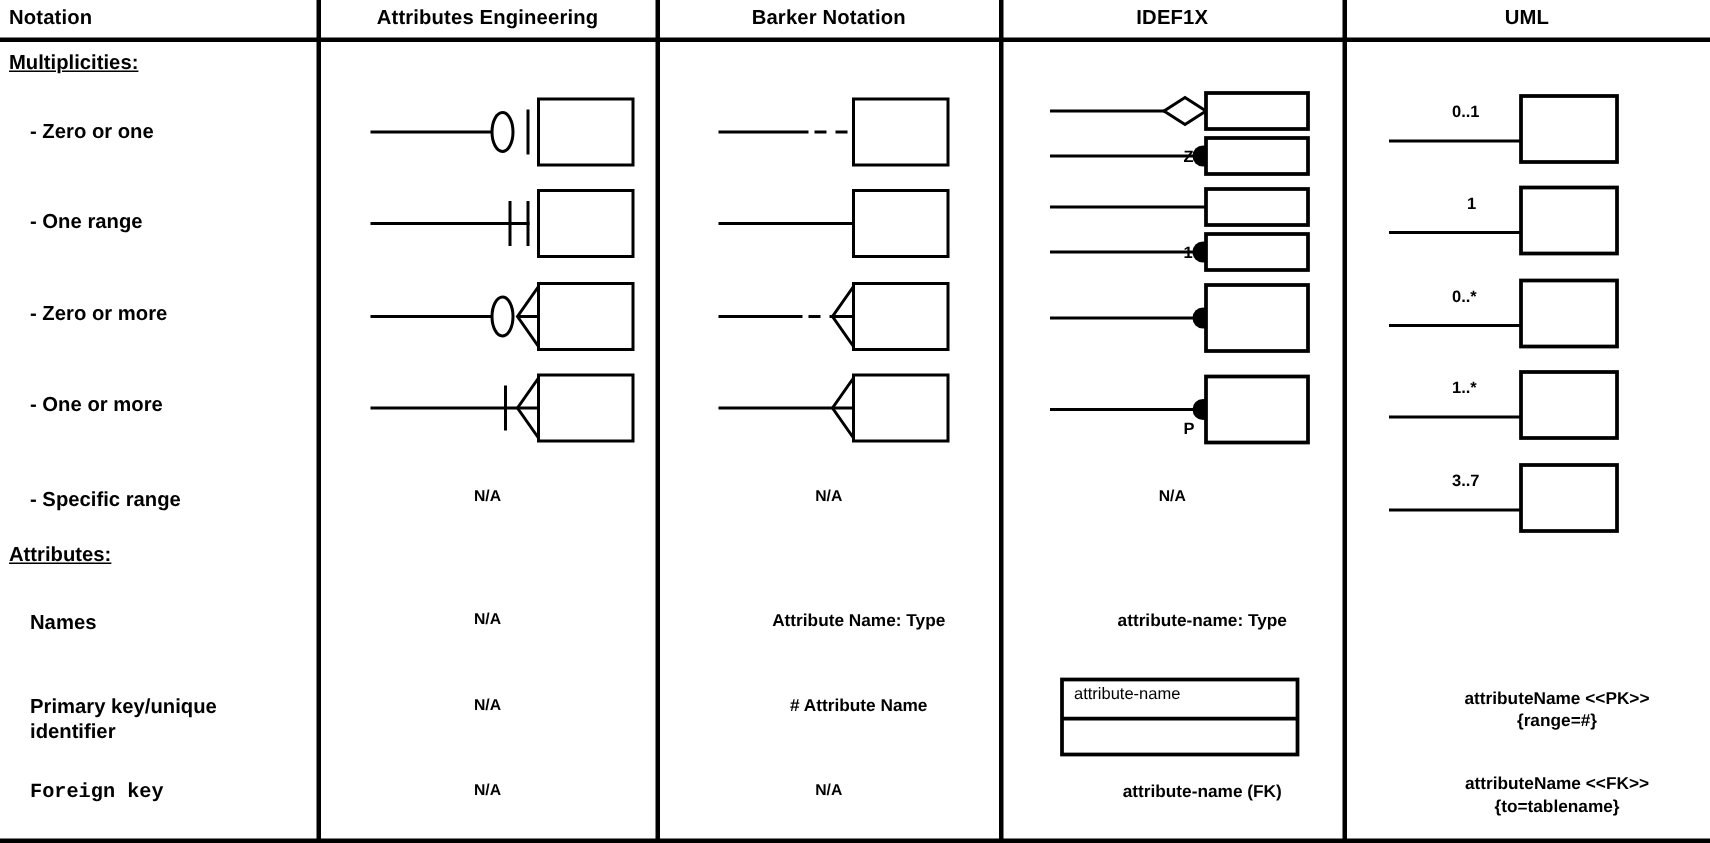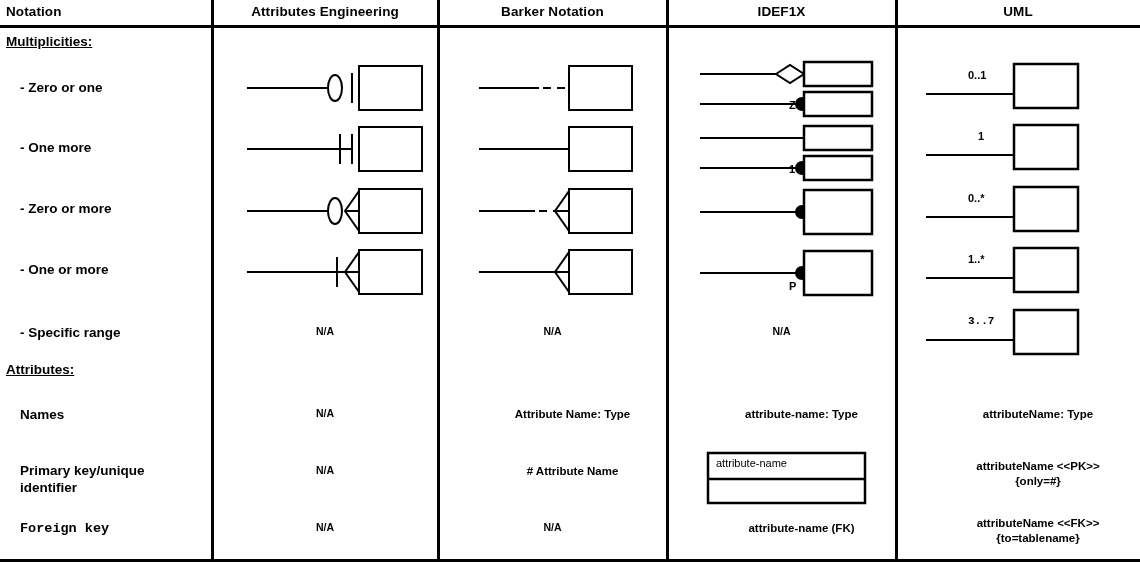--- a/index.html
+++ b/index.html
@@ -56,21 +56,21 @@
 
   <div class="cell hdr left" style="left:6px;width:200px;">Notation</div>
   <div class="cell hdr" style="left:214px;width:222px;">Attributes Engineering</div>
   <div class="cell hdr" style="left:440px;width:225px;">Barker Notation</div>
   <div class="cell hdr" style="left:669px;width:225px;">IDEF1X</div>
   <div class="cell hdr" style="left:898px;width:240px;">UML</div>
 
   <div class="cell section" style="left:6px;top:34px;">Multiplicities:</div>
 
   <div class="cell rowlabel" style="left:20px;top:79px;">- Zero or one</div>
-  <div class="cell rowlabel" style="left:20px;top:139px;">- One more</div>
+  <div class="cell rowlabel" style="left:20px;top:139px;">- One range</div>
   <div class="cell rowlabel" style="left:20px;top:200px;text-align:center;">- Zero or more</div>
   <div class="cell rowlabel" style="left:20px;top:261px;">- One or more</div>
   <div class="cell rowlabel" style="left:20px;top:324px;">- Specific range</div>
 
   <div class="cell section" style="left:6px;top:362px;">Attributes:</div>
 
   <div class="cell rowlabel" style="left:20px;top:406px;">Names</div>
   <div class="cell rowlabel" style="left:20px;top:462px;width:185px;">
     <div>Primary key/unique</div>
     <div>identifier</div>
@@ -241,27 +241,26 @@
     </svg>
   </div>
   <div class="cell small-lbl" style="left:968px;top:253px;">1..*</div>
 
   <div class="dia" style="left:926px;top:308px;">
     <svg width="160" height="52" viewBox="0 0 160 52">
       <line x1="0" y1="32" x2="88" y2="32" stroke="#000" stroke-width="2"></line>
       <rect x="88" y="2" width="64" height="44" fill="#fff" stroke="#000" stroke-width="2.5"></rect>
     </svg>
   </div>
-  <div class="cell small-lbl" style="left:968px;top:315px;font-family:Liberation Mono, monospace;">3..7</div>
-
-  <div class="cell attrtext" style="left:898px;top:407px;width:240px;">attributeName: Type</div>
+  <div class="cell small-lbl" style="left:968px;top:315px;">3..7</div>
+
 
   <div class="cell attrtext" style="left:898px;top:459px;width:240px;">
     <div>attributeName &lt;&lt;PK&gt;&gt;</div>
-    <div>{only=#}</div>
+    <div>{range=#}</div>
   </div>
 
   <div class="cell attrtext" style="left:898px;top:516px;width:240px;">
     <div>attributeName &lt;&lt;FK&gt;&gt;</div>
     <div>{to=tablename}</div>
   </div>
 
 </div>
 
 </body></html>

